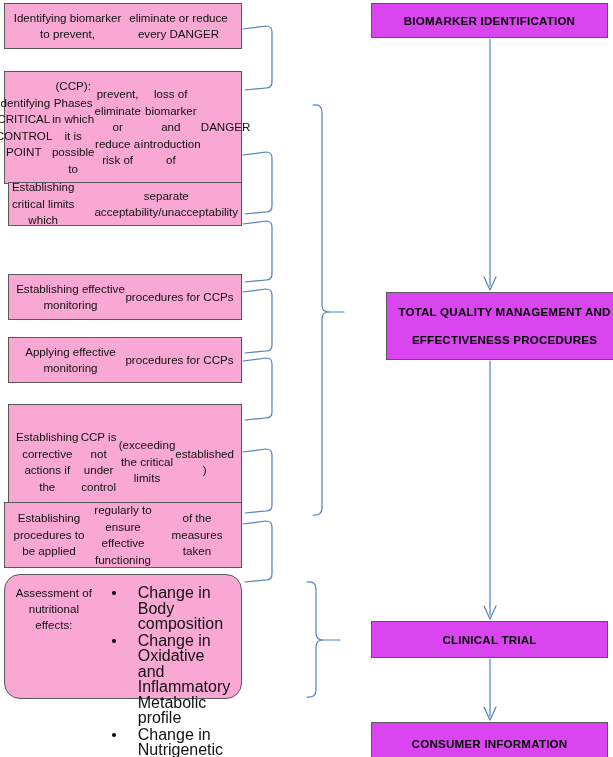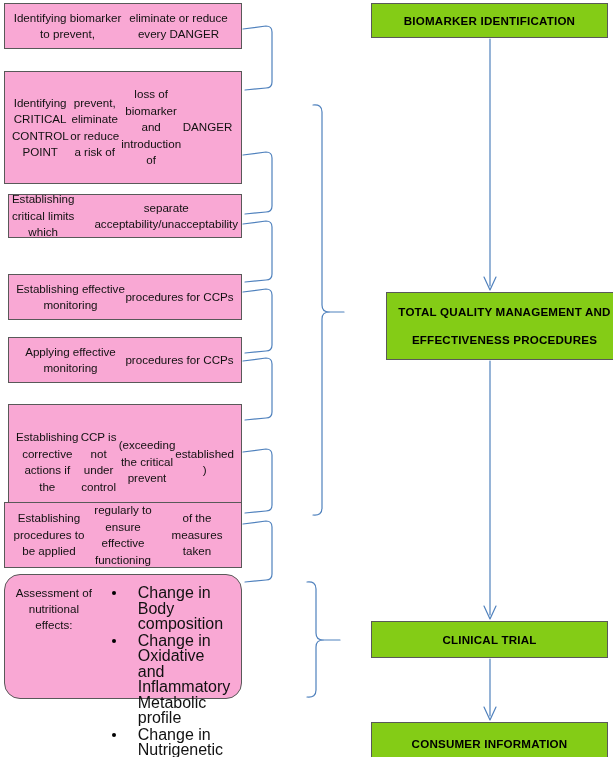--- a/index.html
+++ b/index.html
@@ -60,21 +60,21 @@
     display:block;
     margin-top:5px;
   }
   .bullet-list li .btxt{display:block;}
 
   
   .rbox{
     position:absolute;
     box-sizing:border-box;
     border:1.8px solid #595959;
-    background:#84cc16;
+    background:#d946ef;
     display:flex;
     flex-direction:column;
     align-items:center;
     justify-content:center;
     text-align:center;
     font-weight:bold;
     font-size:11.6px;
     letter-spacing:.2px;
     line-height:28px;
     color:#000000;
@@ -89,44 +89,45 @@
 
 <div class="canvas">
 
   <div class="lbox" style="left:4px;  top:3px;   width:238px; height:46px;">
     <span class="ln">Identifying biomarker to prevent,</span>
     <span class="ln">eliminate or reduce every DANGER</span>
   </div>
 
   <div class="lbox" style="left:4px;  top:71px;  width:238px; height:113px;">
     <span class="ln">Identifying CRITICAL CONTROL POINT</span>
+    <span class="ln">(CCP): Phases in which it is possible to</span>
     <span class="ln">prevent, eliminate or reduce a risk of</span>
     <span class="ln">loss of biomarker and introduction of</span>
     <span class="ln">DANGER</span>
   </div>
 
-  <div class="lbox" style="left:8px;  top:194px; width:234px; height:44px;gap:20px;">
+  <div class="lbox" style="left:8px;  top:182px; width:234px; height:44px;gap:20px;">
     <span class="ln">Establishing critical limits which</span>
     <span class="ln">separate acceptability/unacceptability</span>
   </div>
 
   <div class="lbox" style="left:8px;  top:274px; width:234px; height:46px;">
     <span class="ln">Establishing effective monitoring</span>
     <span class="ln">procedures for CCPs</span>
   </div>
 
   <div class="lbox" style="left:8px;  top:337px; width:234px; height:46px;">
     <span class="ln">Applying effective monitoring</span>
     <span class="ln">procedures for CCPs</span>
   </div>
 
   <div class="lbox" style="left:8px;  top:404px; width:234px; height:116px;">
     <span class="ln">Establishing corrective actions if the</span>
     <span class="ln">CCP is not under control</span>
-    <span class="ln">(exceeding the critical prevent</span>
+    <span class="ln">(exceeding the critical limits</span>
     <span class="ln">established )</span>
   </div>
 
   <div class="lbox" style="left:4px;  top:502px; width:238px; height:66px;">
     <span class="ln">Establishing procedures to be applied</span>
     <span class="ln">regularly to ensure effective functioning</span>
     <span class="ln">of the measures taken</span>
   </div>
 
   <div class="lbox bullets" style="left:4px; top:574px; width:238px; height:125px;border-radius:16px;">

